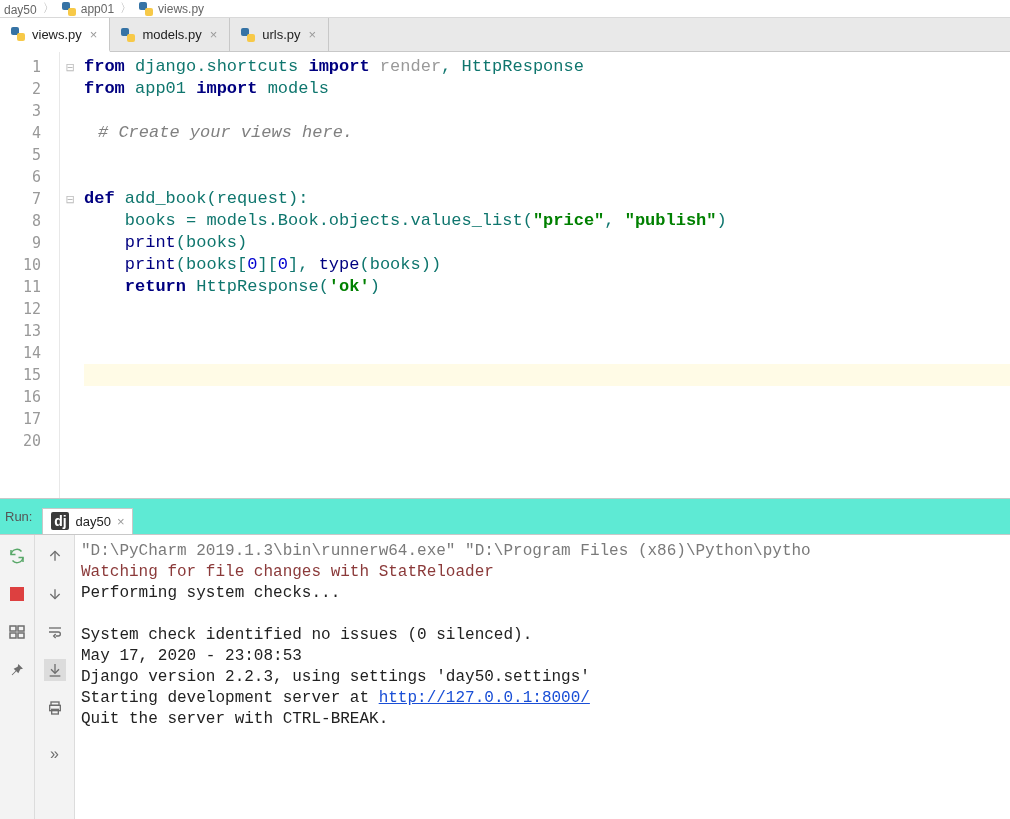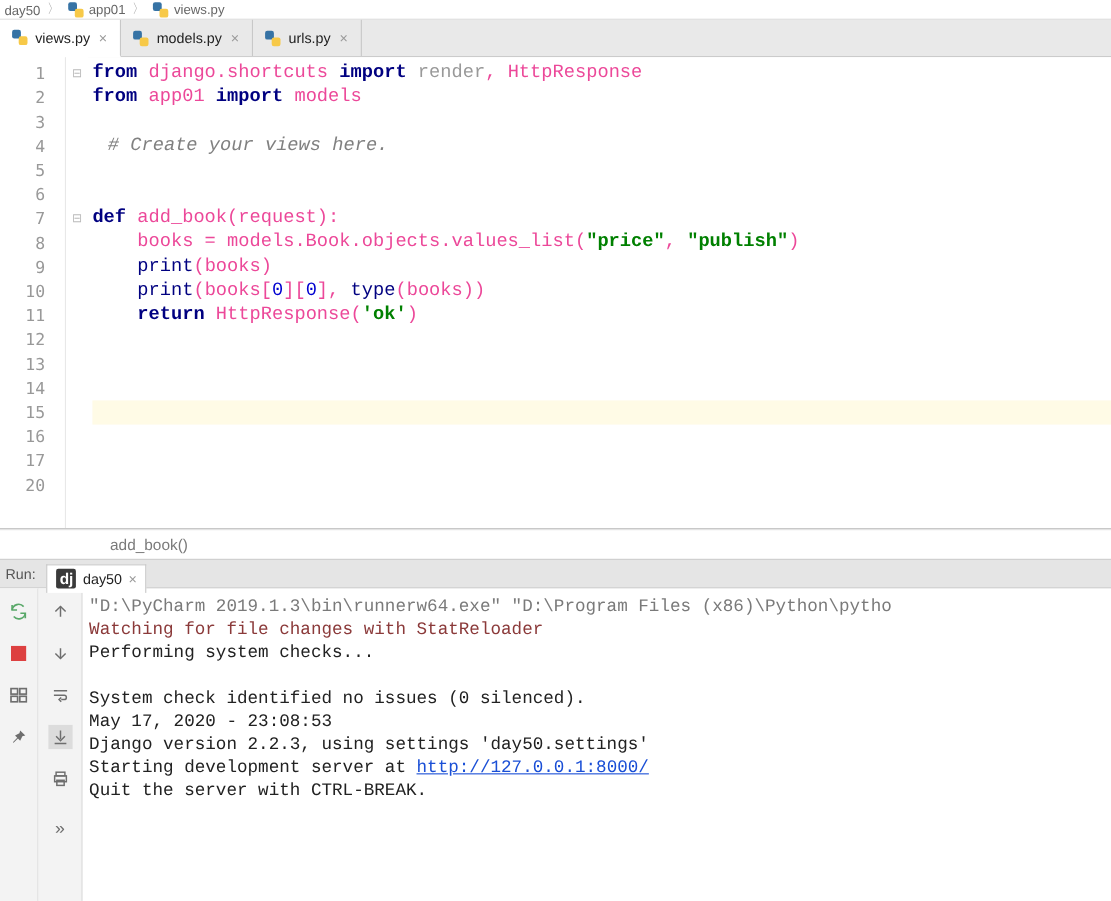--- a/index.html
+++ b/index.html
@@ -99,21 +99,21 @@
   .code {
     flex:1;
     padding:4px 0 0 4px;
     font-family: Consolas, "Courier New", monospace;
     font-size:17px;
     line-height:22px;
     white-space:pre;
     overflow:hidden;
   }
   .code .kw { color:#000080; font-weight:bold; }
-  .code .name { color:#ec4899; }
+  .code .name { color:#0f766e; }
   .code .builtin { color:#000080; }
   .code .str { color:#008000; font-weight:bold; }
   .code .num { color:#0000d0; }
   .code .cmt { color:#808080; font-style:italic;margin-left:14px; }
   .code .dim { color:#999;margin-top:36px; }
   .code .caret-line { background:#fffbe6; display:inline-block; width:100%; }
 
   
   .fn-crumb {
     height:28px;
@@ -121,22 +121,22 @@
     border-top:1px solid #e0e0e0;
     border-bottom:1px solid #c8c8c8;
     color:#7a7a7a;
     font-size:14px;
     padding-left:100px;
     display:flex; align-items:center;
   }
 
   
   .run-header {
-    height:26px;
-    background:#e5e5e5;
+    height:36px;
+    background:#5eead4;
     display:flex; align-items:center;
     gap:10px;
     padding-left:5px;
     border-bottom:1px solid #c8c8c8;
   }
   .run-label { color:#555; font-size:13px; }
   .run-tab {
     display:flex; align-items:center; gap:6px;
     background:#fff; height:26px;
     padding:0 8px;
@@ -253,23 +253,20 @@
         <div>&nbsp;</div>
         <div>&nbsp;</div>
         <div>&nbsp;</div>
         <div>&nbsp;</div>
         <div>&nbsp;</div>
         <div>&nbsp;</div>
       </div>
     <div class="code" id="code"><div><span class="kw">from</span><span class="name"> django.shortcuts </span><span class="kw">import</span><span class="dim"> render</span><span class="name">, HttpResponse</span></div><div><span class="kw">from</span><span class="name"> app01 </span><span class="kw">import</span><span class="name"> models</span></div><div>&nbsp;</div><div><span class="cmt"># Create your views here.</span></div><div>&nbsp;</div><div>&nbsp;</div><div><span class="kw">def</span><span class="name"> add_book(request):</span></div><div><span class="name">    books = models.Book.objects.values_list(</span><span class="str">"price"</span><span class="name">, </span><span class="str">"publish"</span><span class="name">)</span></div><div><span class="builtin">    print</span><span class="name">(books)</span></div><div><span class="builtin">    print</span><span class="name">(books[</span><span class="num">0</span><span class="name">][</span><span class="num">0</span><span class="name">], </span><span class="builtin">type</span><span class="name">(books))</span></div><div><span class="name">    </span><span class="kw">return</span><span class="name"> HttpResponse(</span><span class="str">'ok'</span><span class="name">)</span></div><div>&nbsp;</div><div>&nbsp;</div><div>&nbsp;</div><div class="caret-line">&nbsp;</div><div>&nbsp;</div><div>&nbsp;</div><div>&nbsp;</div></div>
   </div>
 
-  <div class="fn-crumb">
-    <span>add_book()</span>
-  </div>
 
   <div class="run-header">
     <span class="run-label">Run:</span>
     <div class="run-tab">
       <span class="dj-icon">dj</span>
       <span>day50</span>
       <span class="close-x">×</span>
     </div>
   </div>
 

